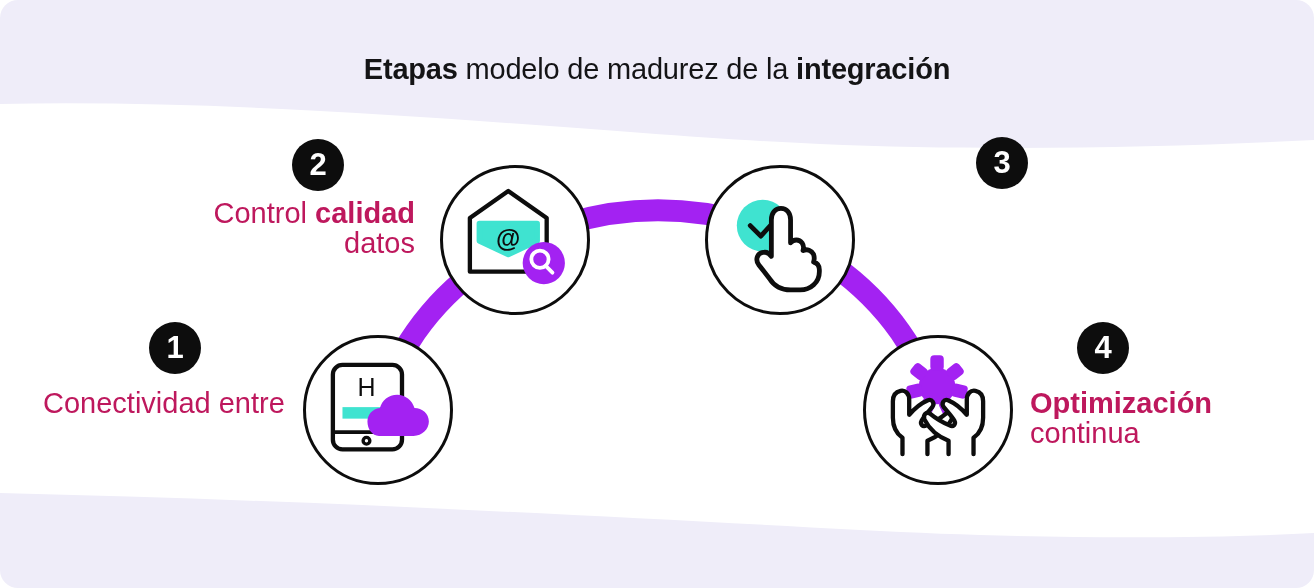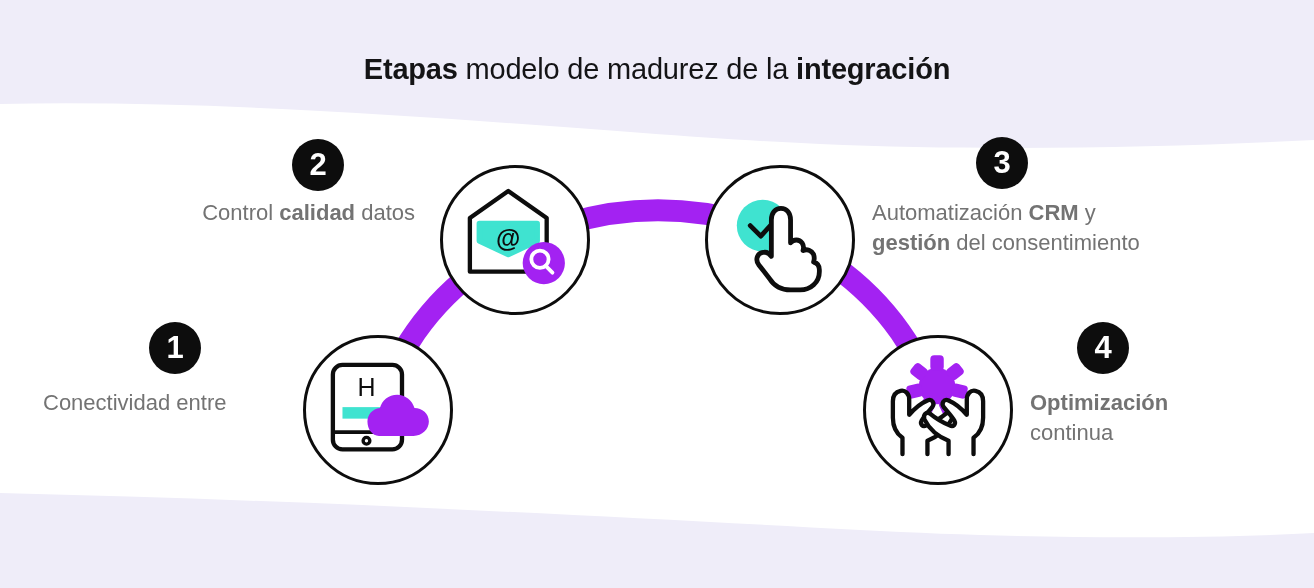--- a/index.html
+++ b/index.html
@@ -3,20 +3,21 @@
 <meta charset="utf-8">
 <style>
   html,body{margin:0;padding:0;background:#ffffff;}
   .canvas{
     position:relative;
     width:1314px;height:588px;
     overflow:hidden;
     background:#ffffff;
     font-family:"Liberation Sans","DejaVu Sans",sans-serif;
     color:#1d1d1f;
+    border-radius:18px;
   }
   svg{display:block}
   .bg-svg{position:absolute;left:0;top:0;z-index:0;}
   .title{
     position:absolute;left:0;top:53px;width:100%;
     text-align:center;font-size:29px;font-weight:400;
     letter-spacing:-0.2px;color:#141416;z-index:3;
   }
   .b{font-weight:700;}
   .stage-circle{
@@ -24,22 +25,22 @@
     background:#ffffff;border:3px solid #0d0d0d;border-radius:50%;
     z-index:2;
   }
   .stage-circle svg{position:absolute;left:0;top:0;}
   .badge{
     position:absolute;width:52px;height:52px;border-radius:50%;
     background:#0d0d0d;color:#ffffff;display:flex;align-items:center;justify-content:center;
     font-size:31px;font-weight:800;z-index:3;
   }
   .stage-text{
-    position:absolute;font-size:22px;line-height:30px;z-index:3;
-    color:#737373;
+    position:absolute;font-size:29px;line-height:30px;z-index:3;
+    color:#be185d;
   }
   #text-1{left:43px;top:388px;width:268px;}
   #text-2{left:150px;top:198px;width:265px;text-align:right;}
   #text-3{left:872px;top:198px;width:320px;text-align:left;}
   #text-4{left:1030px;top:388px;width:230px;text-align:left;}
   #circle-1{left:303px;top:335px;}
   #circle-2{left:440px;top:165px;}
   #circle-3{left:705px;top:165px;}
   #circle-4{left:863px;top:335px;}
   #badge-1{left:149px;top:322px;}
@@ -90,24 +91,20 @@
       <text x="68" y="82" font-size="26" font-weight="700" text-anchor="middle" fill="#0D0D0D" font-family="Liberation Sans, DejaVu Sans, sans-serif">@</text>
       <circle cx="105" cy="99" r="22" fill="#A322F2"></circle>
       <circle cx="101" cy="95" r="9" fill="none" stroke="#ffffff" stroke-width="4"></circle>
       <line x1="107" y1="102" x2="114" y2="109" stroke="#ffffff" stroke-width="4" stroke-linecap="round"></line>
     </svg>
   </div>
 
   <div class="badge" id="badge-3">
     <span>3</span>
   </div>
-  <div class="stage-text" id="text-3">
-    <div><span>Automatización </span><span class="b">CRM</span><span> y</span></div>
-    <div><span class="b">gestión</span><span> del consentimiento</span></div>
-  </div>
   <div class="stage-circle" id="circle-3">
     <svg width="144" height="144" viewBox="0 0 150 150">
       <circle cx="57" cy="60" r="27" fill="#3FE3D0"></circle>
       <path d="M44,60 L55,71 L74,50" fill="none" stroke="#0D0D0D" stroke-width="5" stroke-linecap="round" stroke-linejoin="round"></path>
       <path d="M66,92 L66,54 C66,47 70,42 76,42 C82,42 86,47 86,54 L86,78 C89,74 95,74 98,78 C100,81 100,83 99,86 C103,84 108,86 110,90 C111,93 111,95 110,98 C114,99 116,102 116,106 L116,108 C116,119 107,127 96,127 L86,127 C77,127 69,123 64,115 L53,101 C49,96 51,89 57,88 C61,87 64,89 66,92 Z" fill="#ffffff" stroke="#0D0D0D" stroke-width="5" stroke-linejoin="round"></path>
     </svg>
   </div>
 
   <div class="badge" id="badge-4">
     <span>4</span>

